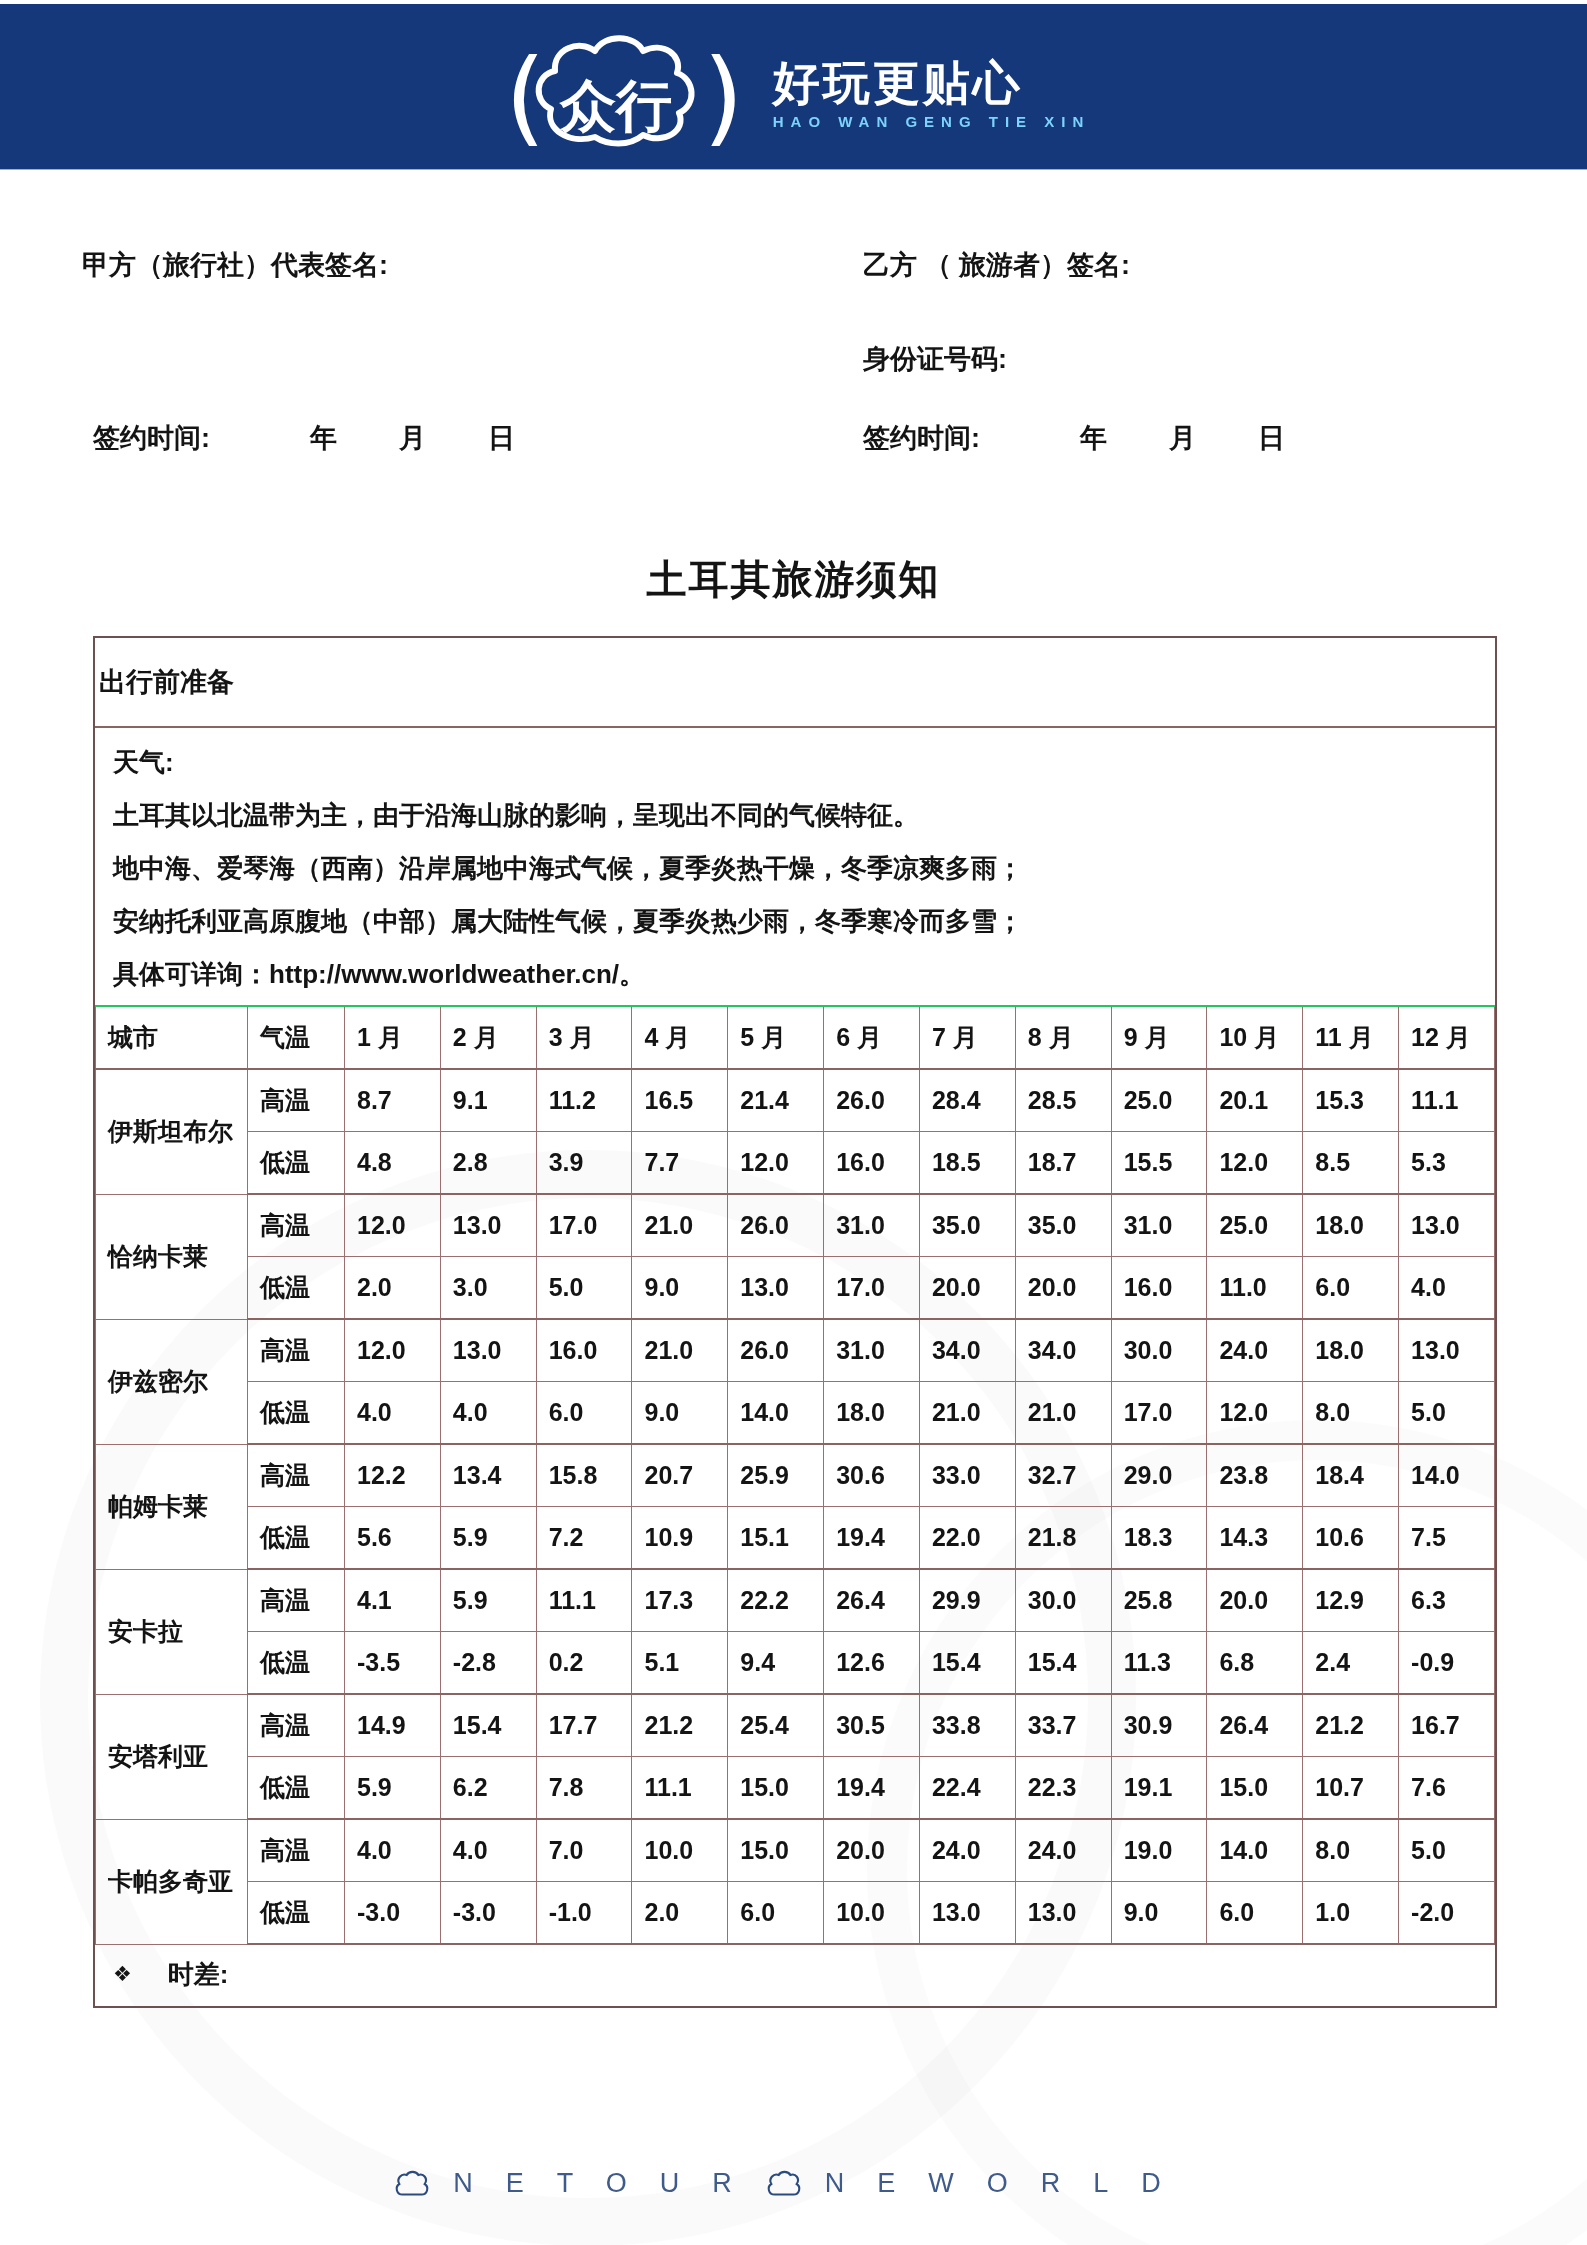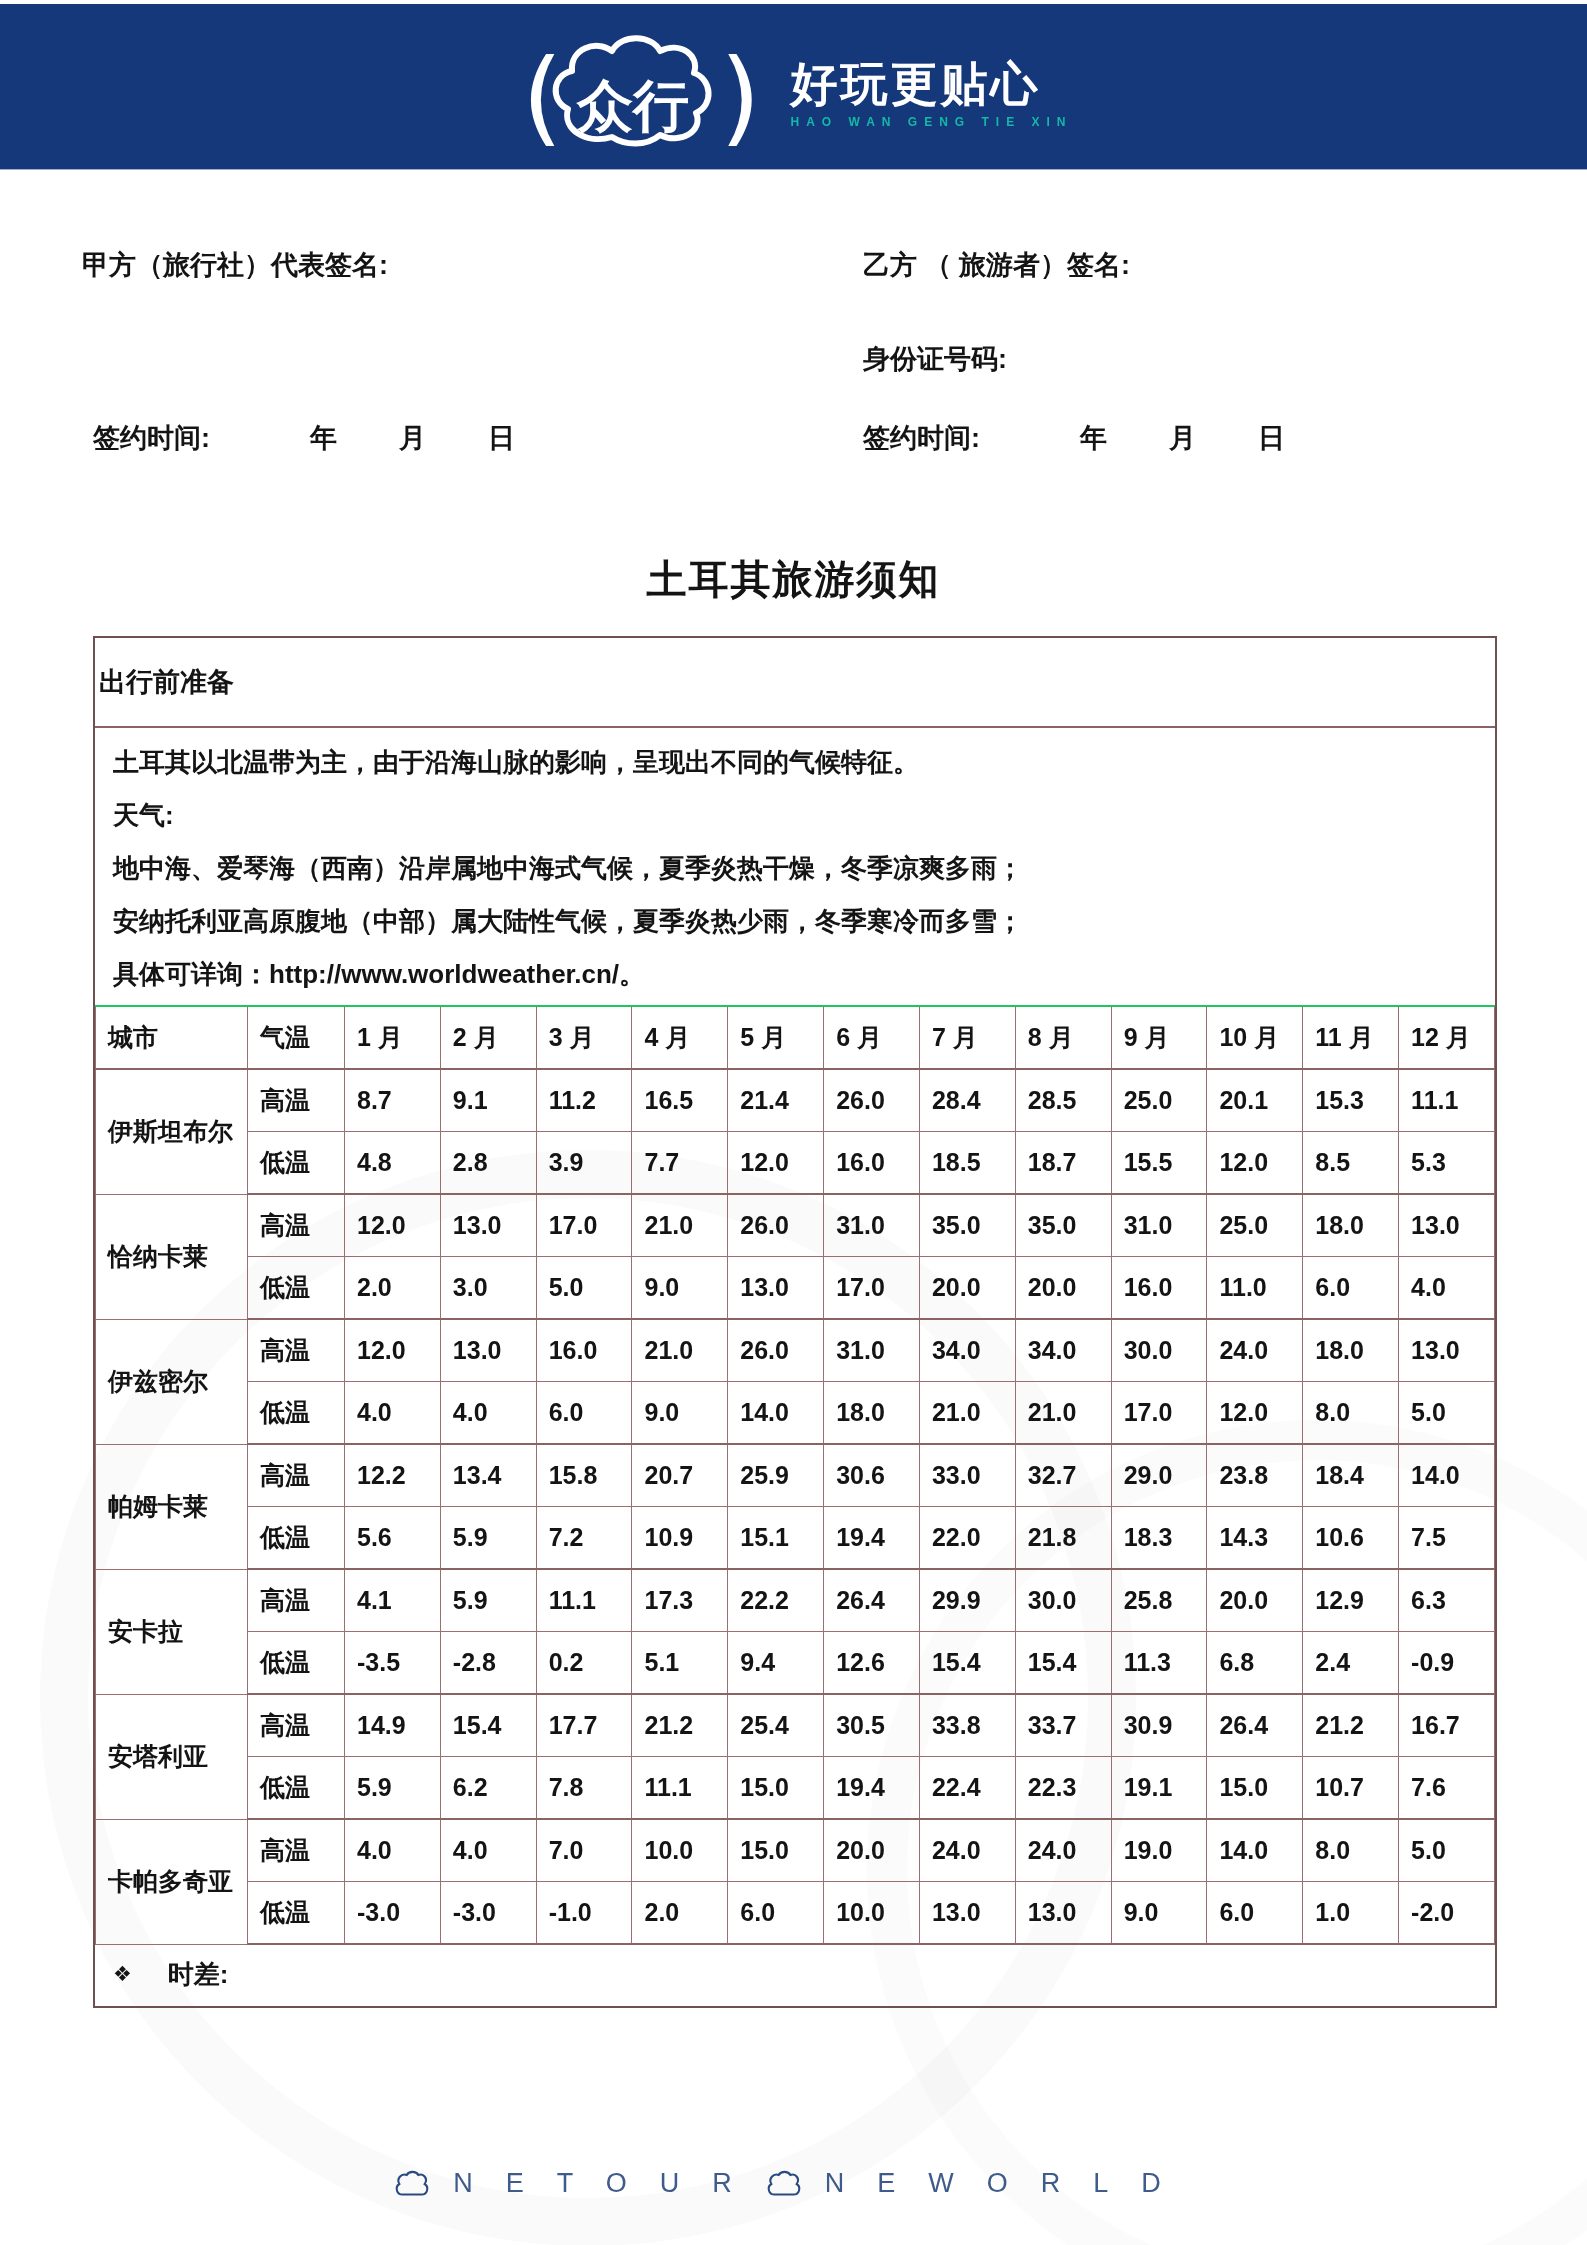--- a/index.html
+++ b/index.html
@@ -13,21 +13,21 @@
   .wm2{right:-180px;top:1420px;width:820px;height:820px;border:40px solid rgba(150,150,150,0.04);}
   
   .banner{
     position:absolute;top:4px;left:0;width:100%;height:165px;background:#14387a;
     border-bottom:1px solid #9fb0cc;display:flex;align-items:center;justify-content:center;z-index:1;
   }
   .logo-wrap{display:flex;align-items:center;gap:26px;margin-top:14px;}
   .logo-svg{display:block;}
   .tagline{display:flex;flex-direction:column;justify-content:flex-end;}
   .tagline-main{color:#ffffff;font-size:47px;font-weight:bold;letter-spacing:3px;line-height:1.1;}
-  .tagline-sub{color:#14b8a6;font-size:12px;font-weight:bold;letter-spacing:7px;margin-top:5px;}
+  .tagline-sub{color:#7dd3fc;font-size:15px;font-weight:bold;letter-spacing:7px;margin-top:5px;}
   
   .abs{position:absolute;z-index:1;}
   .sig-label{font-size:27px;font-weight:bold;white-space:nowrap;}
   .sig-a{left:82px;top:247px;}
   .sig-b{left:863px;top:247px;}
   .id-label{left:863px;top:341px;}
   .time-a{left:93px;top:420px;}
   .time-b{left:863px;top:420px;}
   .ymd{display:inline-block;font-size:27px;font-weight:bold;}
   .ymd.y{margin-left:100px;}
@@ -91,22 +91,22 @@
 </div>
 <div class="abs time-b">
   <span class="ymd">签约时间:</span><span class="ymd y">年</span><span class="ymd m">月</span><span class="ymd d">日</span>
 </div>
 
 <div class="abs doc-title">土耳其旅游须知</div>
 
 <div class="abs notice-box">
   <div class="section-header">出行前准备</div>
   <div class="weather">
+    <p>天气:</p>
     <p>土耳其以北温带为主，由于沿海山脉的影响，呈现出不同的气候特征。</p>
-    <p>天气:</p>
     <p>地中海、爱琴海（西南）沿岸属地中海式气候，夏季炎热干燥，冬季凉爽多雨；</p>
     <p>安纳托利亚高原腹地（中部）属大陆性气候，夏季炎热少雨，冬季寒冷而多雪；</p>
     <p>具体可详询：http://www.worldweather.cn/。</p>
   </div>
 
   <table class="temp">
     <colgroup>
         <col class="c-city">
         <col class="c-temp">
       </colgroup>

